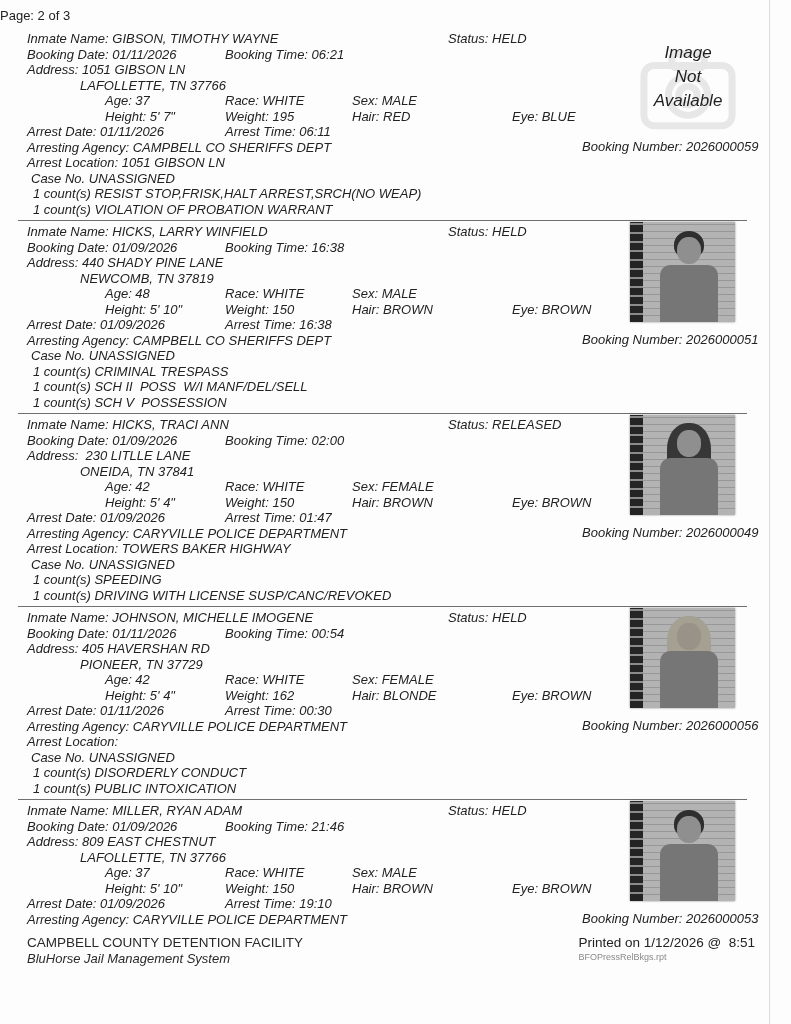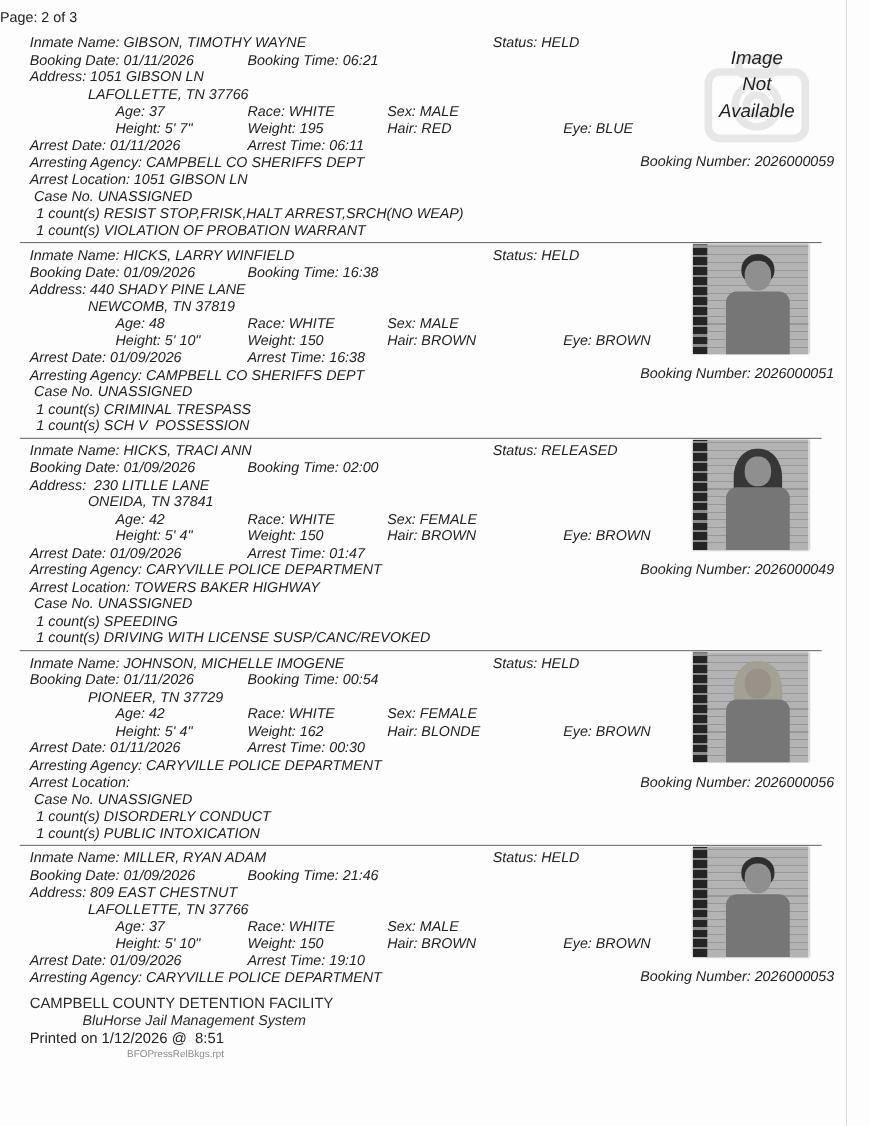--- a/index.html
+++ b/index.html
@@ -54,25 +54,24 @@
   .no-image{
     position:absolute;left:608px;top:14px;width:160px;height:112px;
     text-align:center;
   }
   .no-image .cam{position:absolute;left:22px;top:-8px;opacity:1;}
   .nil{position:relative;font-size:17px;line-height:24px;color:#1f1f1f;}
   
   .footer{
     display:flex;justify-content:space-between;align-items:flex-start;
     padding:5px 36px 0 27px;
-    flex-direction:column;
   }
   .facility{font-size:13.5px;line-height:16px;color:#2a2a2a;}
-  .system{font-size:13px;font-style:italic;line-height:16px;color:#2a2a2a;margin-left:48px;}
-  .footer-right{text-align:right;}
+  .system{font-size:13px;font-style:italic;line-height:16px;color:#2a2a2a;}
+  .footer-right{}
   .printed{font-size:13.5px;line-height:16px;white-space:pre;}
   .rpt{font-size:9px;color:#8a8a8a;line-height:12px;}
 </style>
 </head>
 <body>
 
 <div class="page">
   <div class="scan-line"></div>
 
   <div class="page-header">Page: 2 of 3</div>
@@ -177,20 +176,23 @@
       <span class="f a"><span>Arresting Agency: </span><span>CAMPBELL CO SHERIFFS DEPT</span></span>
     </div>
     <div class="row case-row">
       <span class="f ind4"><span>Case No. </span><span>UNASSIGNED</span></span>
     </div>
     <div class="charges">
           <div class="row">
             <span class="f ind6">1 count(s) CRIMINAL TRESPASS</span>
           </div>
           <div class="row">
+            <span class="f ind6">1 count(s) SCH II  POSS  W/I MANF/DEL/SELL</span>
+          </div>
+          <div class="row">
             <span class="f ind6">1 count(s) SCH V  POSSESSION</span>
           </div>
         </div>
 
     <div class="mug v-male">
       <div class="hair"></div>
       <div class="head"></div>
       <div class="torso"></div>
     </div>
 
@@ -257,20 +259,23 @@
   <div class="record">
     <div class="row">
       <span class="f a"><span>Inmate Name: </span><span>JOHNSON, MICHELLE IMOGENE</span></span>
       <span class="f st"><span>Status: </span><span>HELD</span></span>
     </div>
     <div class="row">
       <span class="f a"><span>Booking Date: </span><span>01/11/2026</span></span>
       <span class="f b"><span>Booking Time: </span><span>00:54</span></span>
     </div>
     <div class="row">
+      <span class="f a"><span>Address: </span><span>405 HAVERSHAN RD</span></span>
+    </div>
+    <div class="row">
       <span class="f city"><span>PIONEER, TN 37729</span></span>
     </div>
     <div class="row">
       <span class="f agecol"><span>Age: </span><span>42</span></span>
       <span class="f b"><span>Race: </span><span>WHITE</span></span>
       <span class="f c"><span>Sex: </span><span>FEMALE</span></span>
     </div>
     <div class="row">
       <span class="f agecol"><span>Height: </span><span>5' 4"</span></span>
       <span class="f b"><span>Weight: </span><span>162</span></span>

